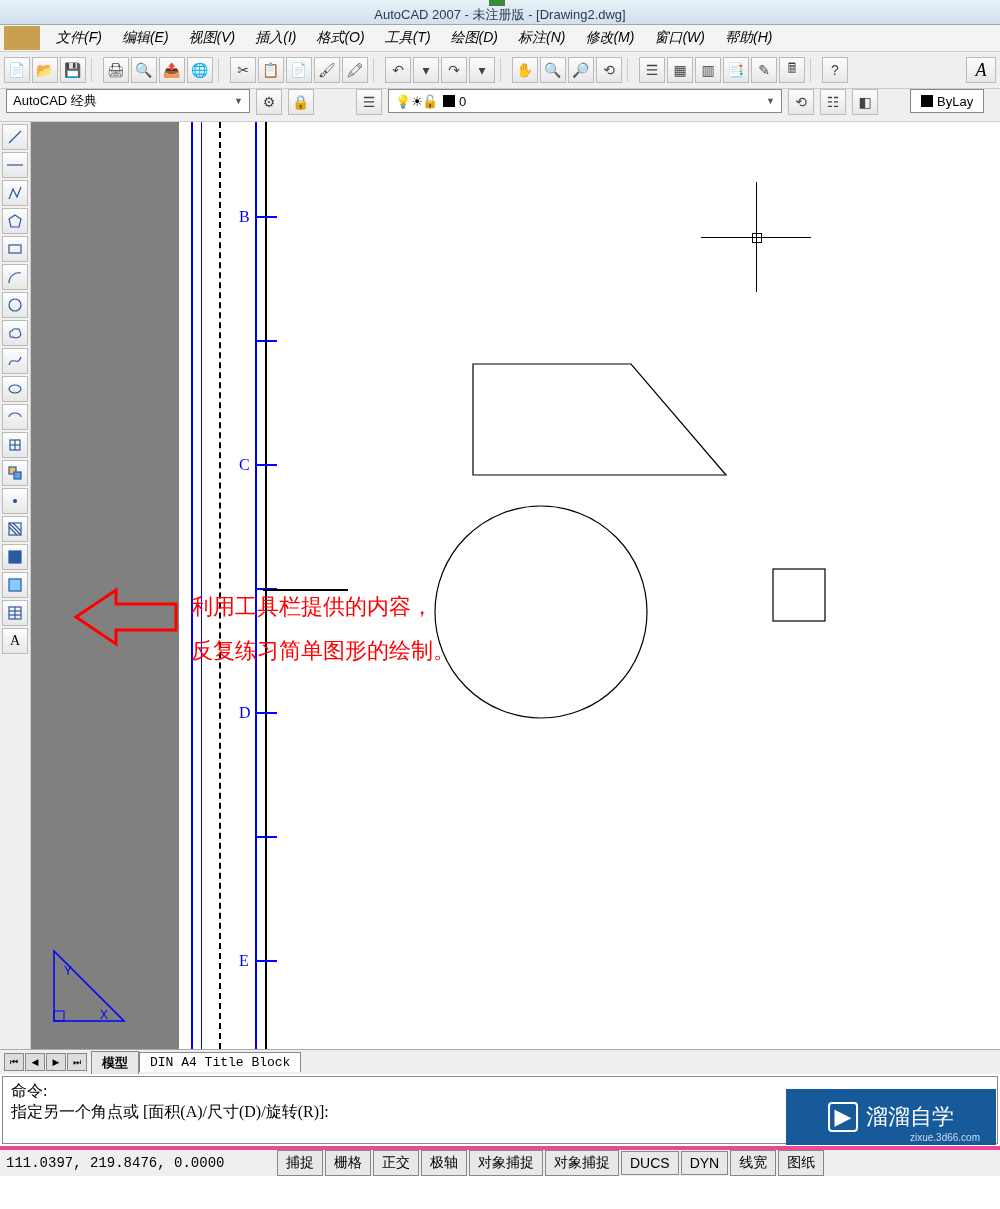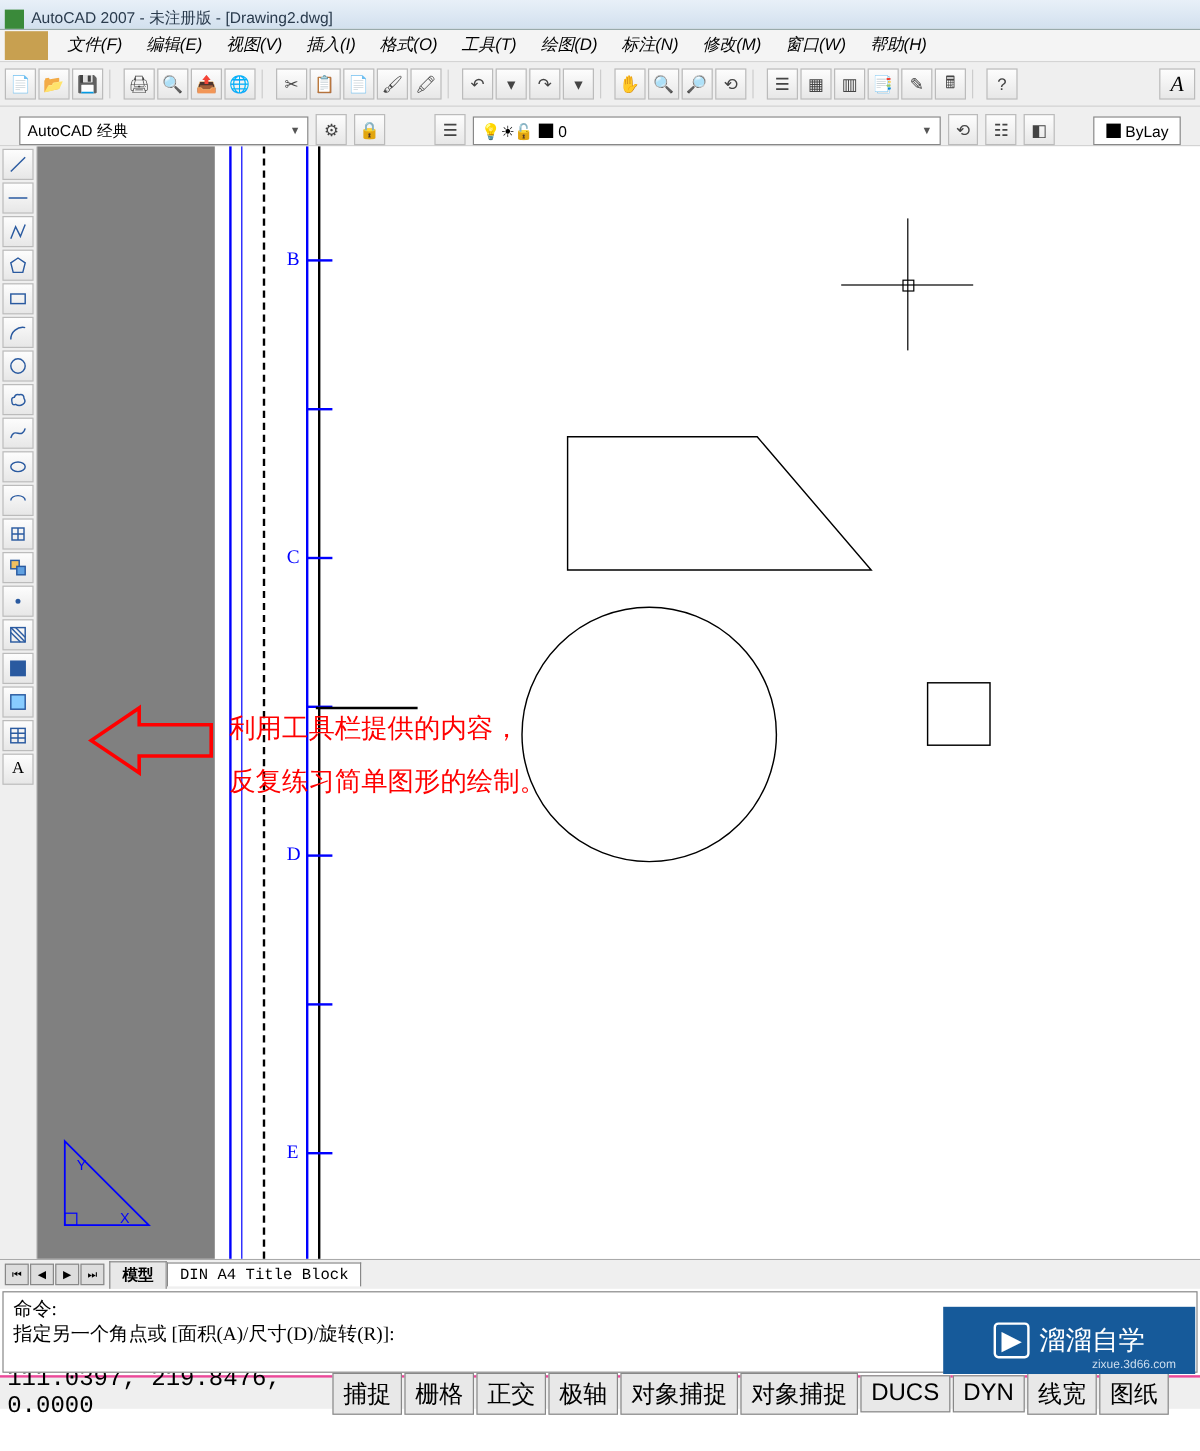--- a/index.html
+++ b/index.html
@@ -1,24 +1,24 @@
 <!DOCTYPE html>
 <html><head>
 <meta charset="utf-8">
 <style>
 html,body{margin:0;padding:0;font-family:"Microsoft YaHei","SimSun",sans-serif;font-size:12px;background:#fff;width:1000px;height:1209px;overflow:hidden;}
-.titlebar{height:24px;background:linear-gradient(#e8f0f8,#d2e0ee);border-bottom:1px solid #9aa;display:flex;align-items:flex-end;padding:0 4px;color:#2a3b4d;font-size:13px;}
+.titlebar{height:24px;background:linear-gradient(#e8f0f8,#d2e0ee);border-bottom:1px solid #9aa;display:flex;align-items:center;padding:0 4px;color:#2a3b4d;font-size:13px;flex-direction:column;}
 .titlebar .app-icon{width:16px;height:16px;background:#3a8a3a;margin-right:6px;display:inline-block;}
 .menubar{height:26px;background:#f4f4f4;border-bottom:1px solid #ccc;display:flex;align-items:center;font-style:italic;}
 .menubar .mi{width:16px;height:16px;background:#c8a050;margin:0 6px 0 4px;}
 .menubar span{padding:4px 10px;font-size:14px;color:#000;}
 .toolbar1{height:36px;background:#efefef;border-bottom:1px solid #ccc;display:flex;align-items:center;padding:0 4px;gap:2px;}
 .tbicon{width:24px;height:24px;border:1px solid #bbb;background:linear-gradient(#fdfdfd,#e7e7e7);display:flex;align-items:center;justify-content:center;font-size:14px;color:#444;}
 .sep{width:6px;height:24px;border-left:1px solid #ccc;margin:0 3px;}
-.toolbar2{height:32px;background:#efefef;border-bottom:1px solid #ccc;display:flex;align-items:flex-end;padding:0 16px;gap:6px;}
+.toolbar2{height:32px;background:#efefef;border-bottom:1px solid #ccc;display:flex;align-items:flex-start;padding:0 6px;gap:6px;}
 .dropdown{height:22px;border:1px solid #888;background:#fff;display:flex;align-items:center;padding:0 6px;font-size:13px;}
 .dropdown .arrow{margin-left:auto;font-size:9px;color:#555;}
 .ws-dd{width:230px;}
 .layer-dd{width:380px;}
 .swatch{display:inline-block;width:12px;height:12px;background:#000;margin:0 4px;vertical-align:middle;}
 .workarea{display:flex;height:927px;}
 .left-toolbox{width:30px;background:#efefef;border-right:1px solid #ccc;display:flex;flex-direction:column;align-items:center;padding-top:2px;gap:2px;}
 .left-toolbox .tool{width:24px;height:24px;border:1px solid #bbb;background:linear-gradient(#fdfdfd,#e7e7e7);display:flex;align-items:center;justify-content:center;}
 .left-toolbox .tool svg{width:16px;height:16px;stroke:#2a5aa0;fill:none;stroke-width:1.2;}
 .canvas-wrap{flex:1;position:relative;background:#fff;}
@@ -38,21 +38,21 @@
 .cursor-cross{position:absolute;left:670px;top:60px;}
 .cursor-cross .h{position:absolute;width:110px;height:1px;background:#000;top:55px;left:0;}
 .cursor-cross .v{position:absolute;width:1px;height:110px;background:#000;left:55px;top:0;}
 .cursor-cross .box{position:absolute;width:8px;height:8px;border:1px solid #000;left:51px;top:51px;}
 .tabs{height:24px;background:#efefef;border-top:1px solid #aaa;display:flex;align-items:center;font-size:13px;}
 .tabs .nav{display:flex;gap:1px;margin:0 4px;}
 .tabs .nav div{width:18px;height:16px;border:1px solid #888;background:#ddd;display:flex;align-items:center;justify-content:center;font-size:9px;}
 .tabs .tab{padding:2px 10px;border:1px solid #888;border-bottom:none;background:#fff;font-family:"Courier New",monospace;}
 .tabs .tab.active{background:#e8e8e8;font-weight:bold;}
 .cmdline{height:58px;background:#fff;border:1px solid #888;margin:2px;padding:4px 8px;font-size:16px;font-family:"SimSun",serif;position:relative;}
-.statusbar{height:26px;background:#efefef;border-top:2px solid #ec4899;display:flex;align-items:center;font-size:20px;}
+.statusbar{height:26px;background:#efefef;border-top:4px solid #ec4899;display:flex;align-items:center;font-size:14px;}
 .statusbar .coords{width:270px;padding-left:6px;font-family:"Courier New",monospace;}
 .statusbar .sbtn{padding:3px 8px;border:1px solid #888;margin:0 1px;background:#e8e8e8;}
 .watermark{position:absolute;right:4px;bottom:64px;width:210px;height:56px;background:#165a9a;color:#fff;display:flex;align-items:center;justify-content:center;font-size:22px;gap:8px;}
 .watermark .play{width:26px;height:26px;border:2px solid #fff;border-radius:4px;display:flex;align-items:center;justify-content:center;}
 .watermark .url{position:absolute;right:16px;bottom:2px;font-size:10px;color:#cde;}
 .bulb{color:#c9a400;}
 </style>
 </head>
 <body>
 

